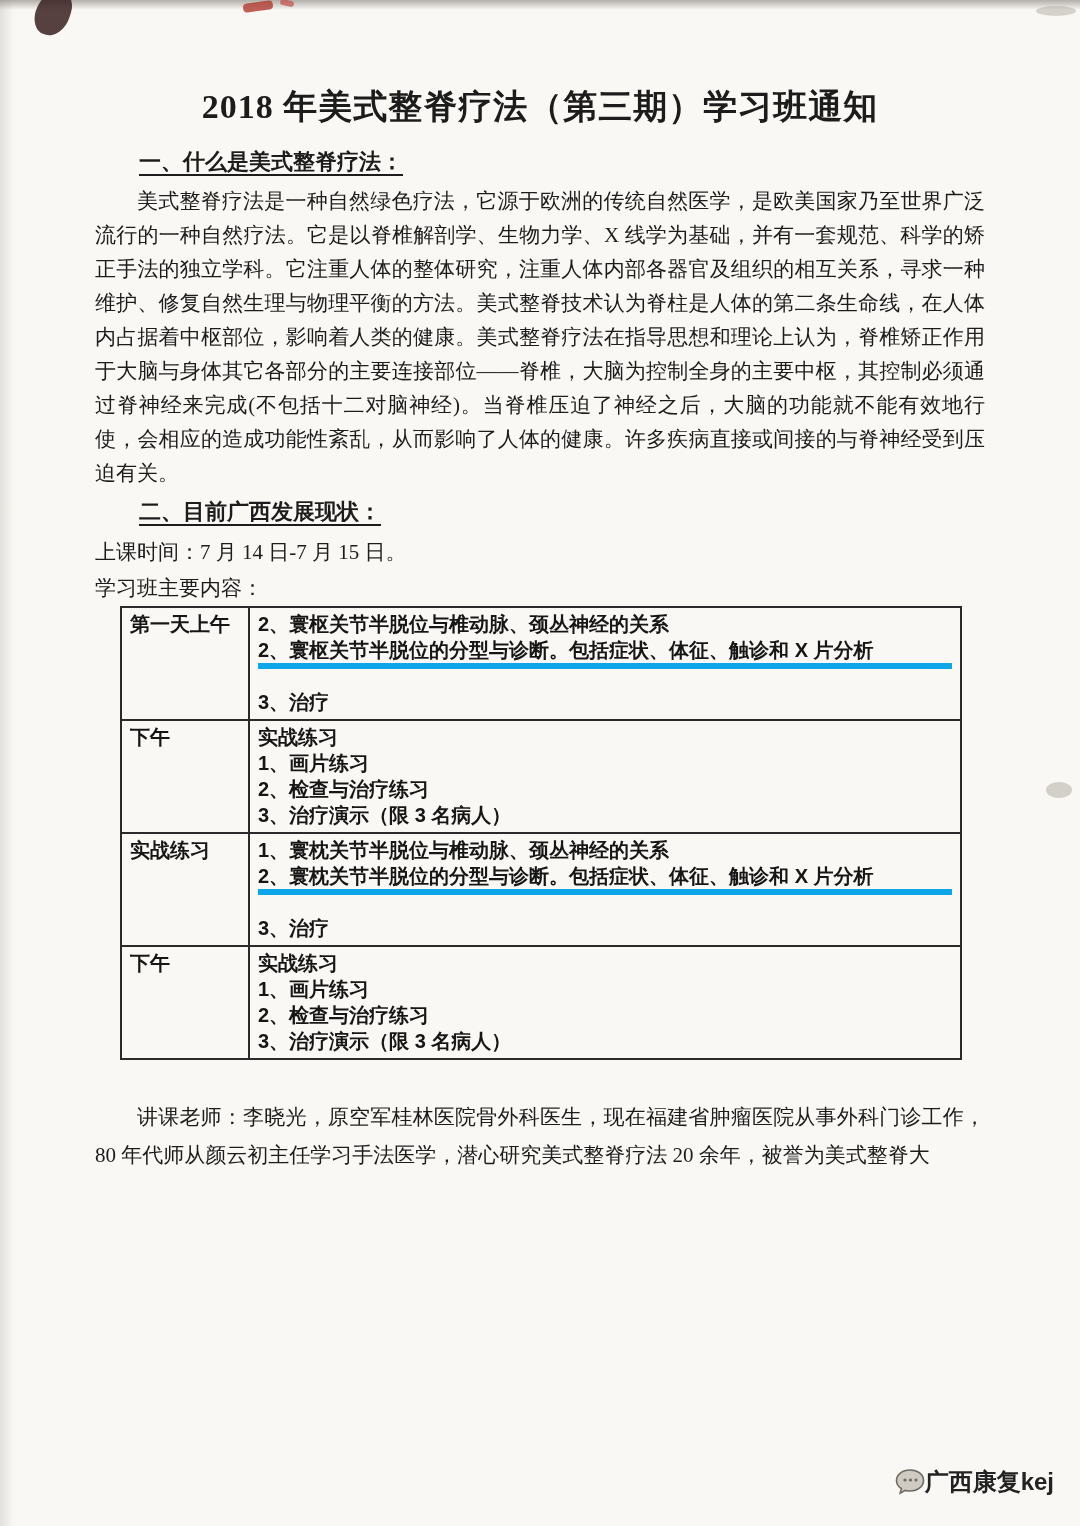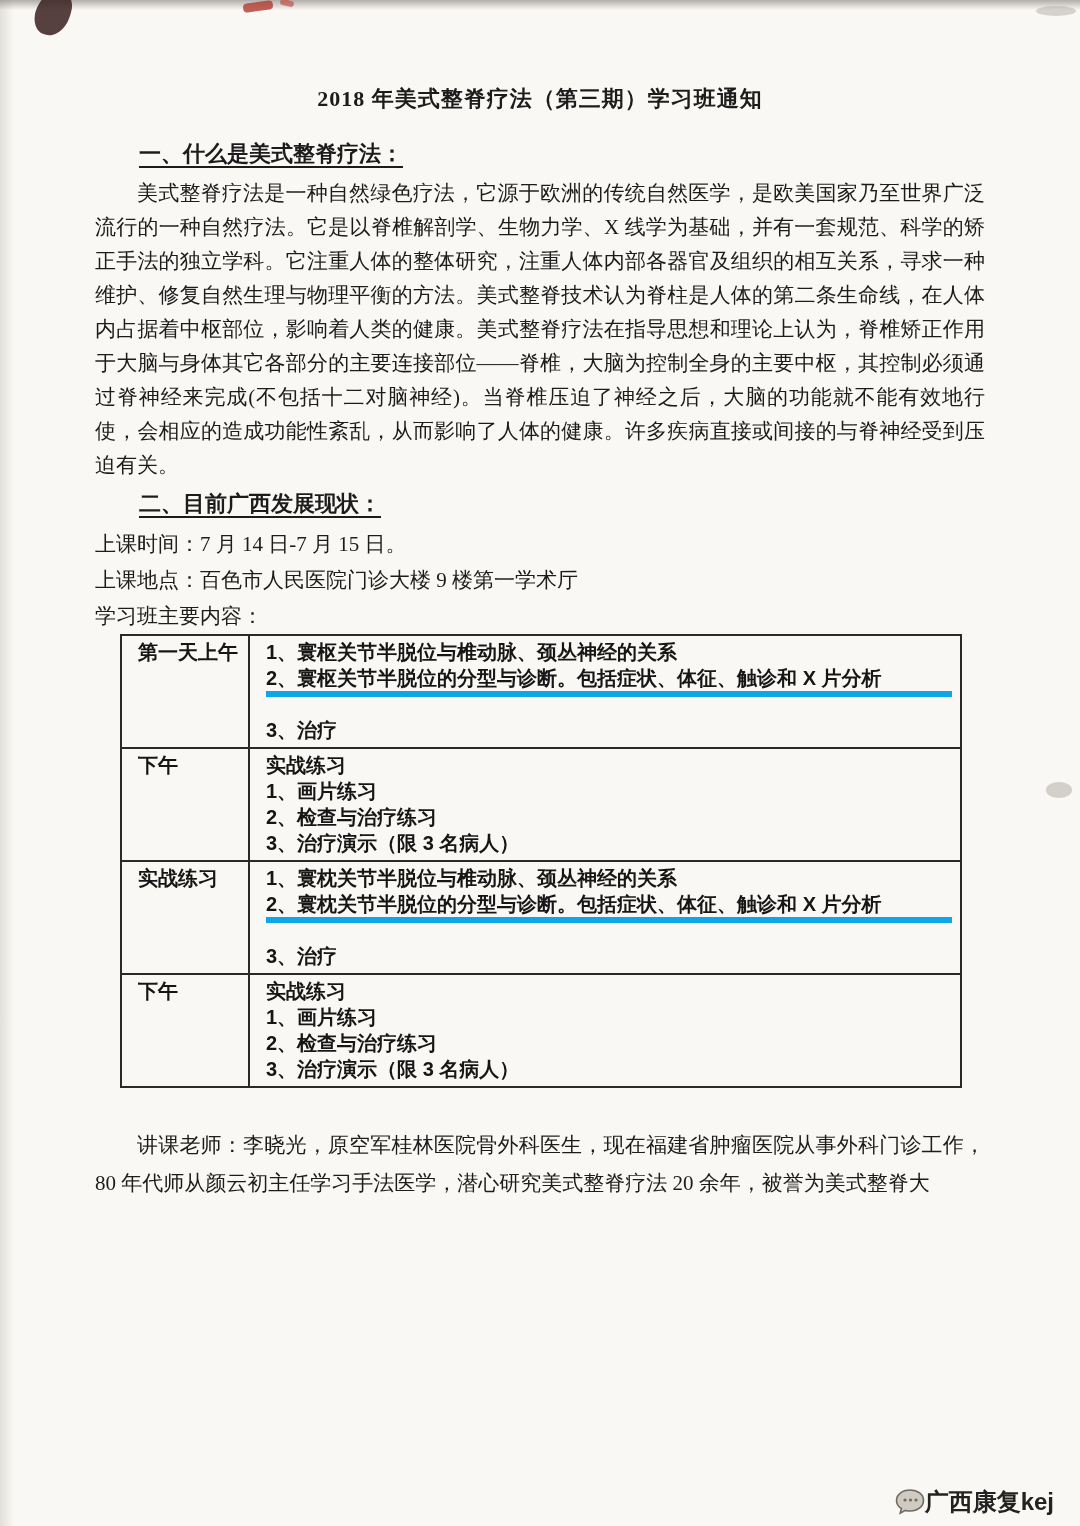--- a/index.html
+++ b/index.html
@@ -46,25 +46,25 @@
     right: 4px; top: 6px; width: 40px; height: 10px;
     background: #a9a49c; border-radius: 50%; opacity: .45;
   }
 
   .page {
     position: relative;
     padding: 76px 95px 0 95px;
   }
   .doc-title {
     text-align: center;
-    font-size: 22px;
+    font-size: 34px;
     font-weight: bold;
     letter-spacing: 1px;
     line-height: 46px;
-    margin: 0 0 16px 0;
+    margin: 8px 0 16px 0;
   }
   .sec-heading {
     font-size: 22px;
     font-weight: bold;
     margin: 6px 0 6px 44px;
     text-decoration: underline;
     text-decoration-thickness: 2px;
     text-underline-offset: 5px;
     line-height: 32px;
   }
@@ -92,37 +92,37 @@
     margin-left: 25px;
     width: 842px;
     font-family: "Liberation Sans", "DejaVu Sans", sans-serif;
     font-size: 20px;
     font-weight: bold;
     color: #161616;
   }
   .schedule td {
     border: 2px solid #2a2a2a;
     vertical-align: top;
-    padding: 3px 8px 4px 16px;
+    padding: 3px 8px 4px 8px;
   }
   .schedule .time-cell { width: 128px; }
   .cell-line { min-height: 26px; line-height: 26px; }
   .cell-line.blank { min-height: 20px; }
   .cell-line.sub-divider { border-bottom: 6px solid #0ea5e9; }
   .footer-para {
     font-size: 21px;
     line-height: 38px;
     text-align: justify;
     text-indent: 2em;
     margin-top: 38px;
   }
   .watermark {
     position: absolute;
     right: 26px;
-    bottom: 8px;
+    bottom: 28px;
     display: flex;
     align-items: center;
     gap: 0;
     font-family: "Liberation Sans", "DejaVu Sans", sans-serif;
     font-size: 24px;
     font-weight: bold;
     color: #222;
   }
   .watermark svg { display: block; }
 </style>
@@ -140,30 +140,29 @@
 <div class="page">
 
   <h1 class="doc-title">2018 年美式整脊疗法（第三期）学习班通知</h1>
 
   <div class="sec-heading">一、什么是美式整脊疗法：</div>
   <p class="para">美式整脊疗法是一种自然绿色疗法，它源于欧洲的传统自然医学，是欧美国家乃至世界广泛流行的一种自然疗法。它是以脊椎解剖学、生物力学、X 线学为基础，并有一套规范、科学的矫正手法的独立学科。它注重人体的整体研究，注重人体内部各器官及组织的相互关系，寻求一种维护、修复自然生理与物理平衡的方法。美式整脊技术认为脊柱是人体的第二条生命线，在人体内占据着中枢部位，影响着人类的健康。美式整脊疗法在指导思想和理论上认为，脊椎矫正作用于大脑与身体其它各部分的主要连接部位——脊椎，大脑为控制全身的主要中枢，其控制必须通过脊神经来完成(不包括十二对脑神经)。当脊椎压迫了神经之后，大脑的功能就不能有效地行使，会相应的造成功能性紊乱，从而影响了人体的健康。许多疾病直接或间接的与脊神经受到压迫有关。</p>
 
   <div class="sec-heading">二、目前广西发展现状：</div>
 
   <div class="info-line">上课时间：7 月 14 日-7 月 15 日。</div>
-  <div class="info-line">上课地点：百色市人民医院门诊大楼 9 楼第一学术厅</div>
   <div class="info-line">学习班主要内容：</div>
 
 
   <table class="schedule">
     <tbody>
       <tr>
         <td class="time-cell">第一天上午</td>
         <td class="detail-cell">
-          <div class="cell-line">1、寰枢关节半脱位与椎动脉、颈丛神经的关系</div>
+          <div class="cell-line">2、寰枢关节半脱位与椎动脉、颈丛神经的关系</div>
           <div class="cell-line sub-divider">2、寰枢关节半脱位的分型与诊断。包括症状、体征、触诊和 X 片分析</div>
           <div class="cell-line blank"></div>
           <div class="cell-line">3、治疗</div>
         </td>
       </tr>
       <tr>
         <td class="time-cell">下午</td>
         <td class="detail-cell">
           <div class="cell-line">实战练习</div>
           <div class="cell-line">1、画片练习</div>

